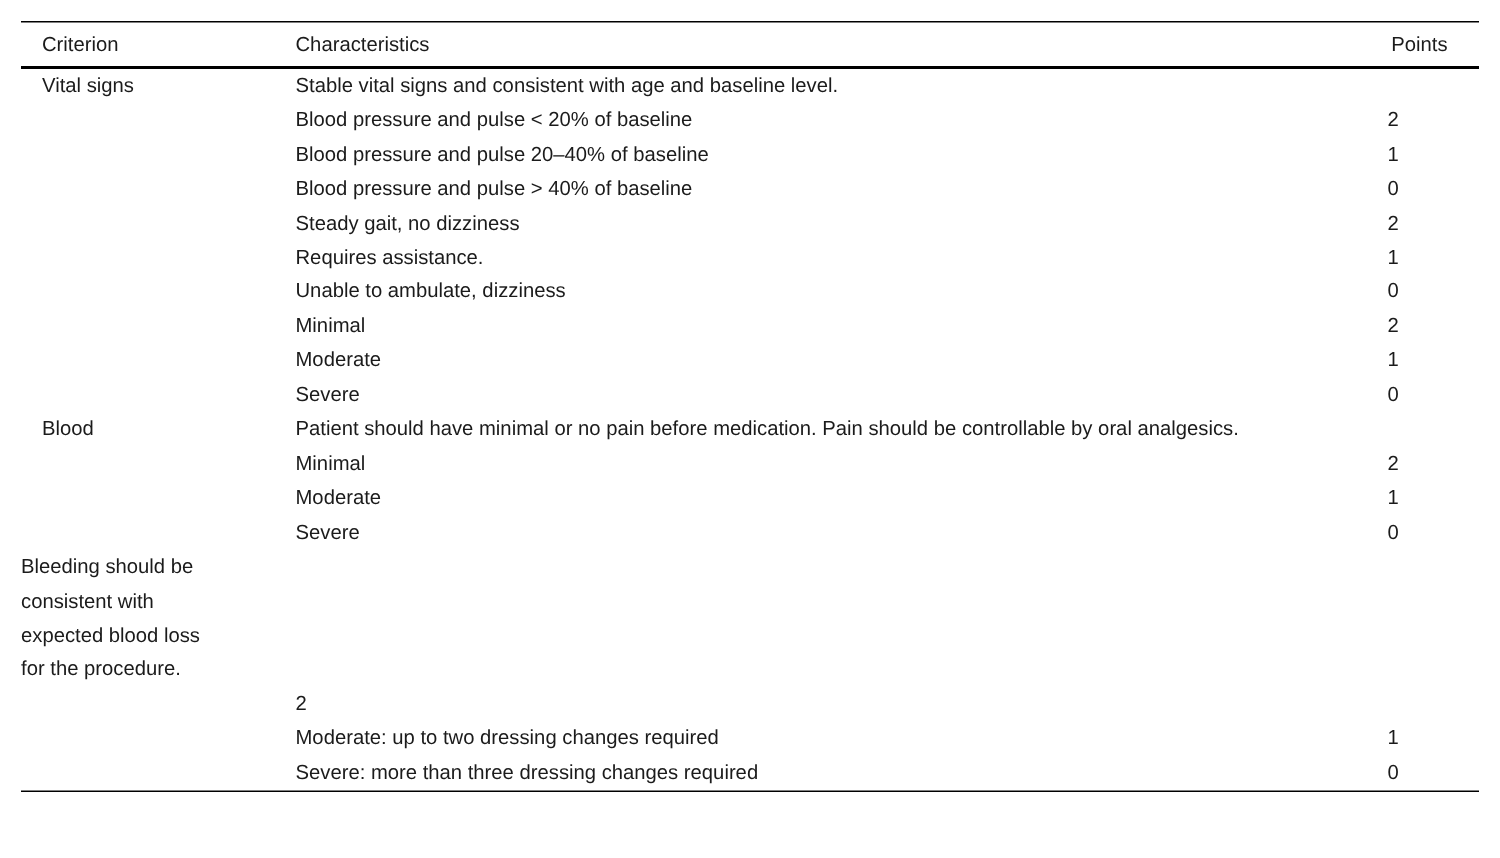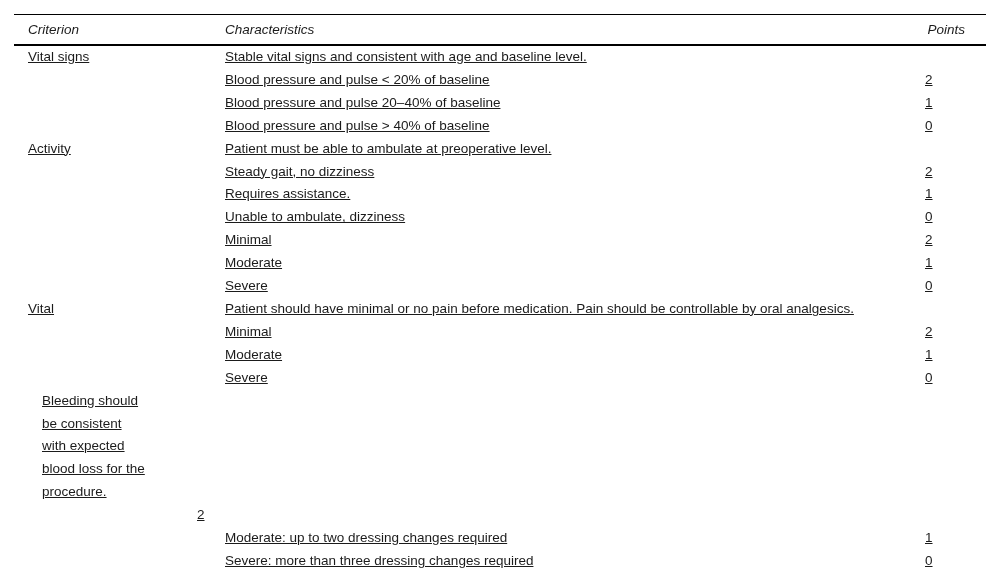--- a/index.html
+++ b/index.html
@@ -28,27 +28,26 @@
     align-items: center;
     border-bottom: 2.4px solid var(--rule-color, #000);
   }
   .tbody {
     padding: 0;
   }
   .trow {
     display: grid;
     grid-template-columns: 183px 728px 61px;
     line-height: 22.9px;
-    text-decoration: underline;
   }
   .c1 { padding-left: 14px; padding-right: 54px; }  
-  .c2 { padding-right: 48px; margin-left: 28px; }                      
+  .c2 { padding-right: 48px; }                      
   .c3 { padding-left: 0; }
   .thead .c3 { padding-left: 2.5px; }
-  .th { font-weight: normal; font-style: italic; }
+  .th { font-weight: normal; }
 </style>
 </head>
 <body style="--text-color: #1b1b1b; --rule-color: #000000; background: rgb(255, 255, 255);">
 
 <div class="page">
   <section class="scale-table">
     <header class="thead">
       <div class="c1 th">Criterion</div>
       <div class="c2 th">Characteristics</div>
       <div class="c3 th">Points</div>
@@ -68,25 +67,20 @@
     <div class="c1"></div>
     <div class="c2">Blood pressure and pulse 20–40% of baseline</div>
     <div class="c3">1</div>
   </div>
         <div class="trow">
     <div class="c1"></div>
     <div class="c2">Blood pressure and pulse &gt; 40% of baseline</div>
     <div class="c3">0</div>
   </div>
         <div class="trow">
-    <div class="c1">Activity</div>
-    <div class="c2">Patient must be able to ambulate at preoperative level.</div>
-    <div class="c3"></div>
-  </div>
-        <div class="trow">
     <div class="c1"></div>
     <div class="c2">Steady gait, no dizziness</div>
     <div class="c3">2</div>
   </div>
         <div class="trow">
     <div class="c1"></div>
     <div class="c2">Requires assistance.</div>
     <div class="c3">1</div>
   </div>
         <div class="trow">
@@ -103,21 +97,21 @@
     <div class="c1"></div>
     <div class="c2">Moderate</div>
     <div class="c3">1</div>
   </div>
         <div class="trow">
     <div class="c1"></div>
     <div class="c2">Severe</div>
     <div class="c3">0</div>
   </div>
         <div class="trow">
-    <div class="c1">Vital</div>
+    <div class="c1">Blood</div>
     <div class="c2">Patient should have minimal or no pain before medication. Pain should be controllable by oral analgesics.</div>
     <div class="c3"></div>
   </div>
         <div class="trow">
     <div class="c1"></div>
     <div class="c2">Minimal</div>
     <div class="c3">2</div>
   </div>
         <div class="trow">
     <div class="c1"></div>

